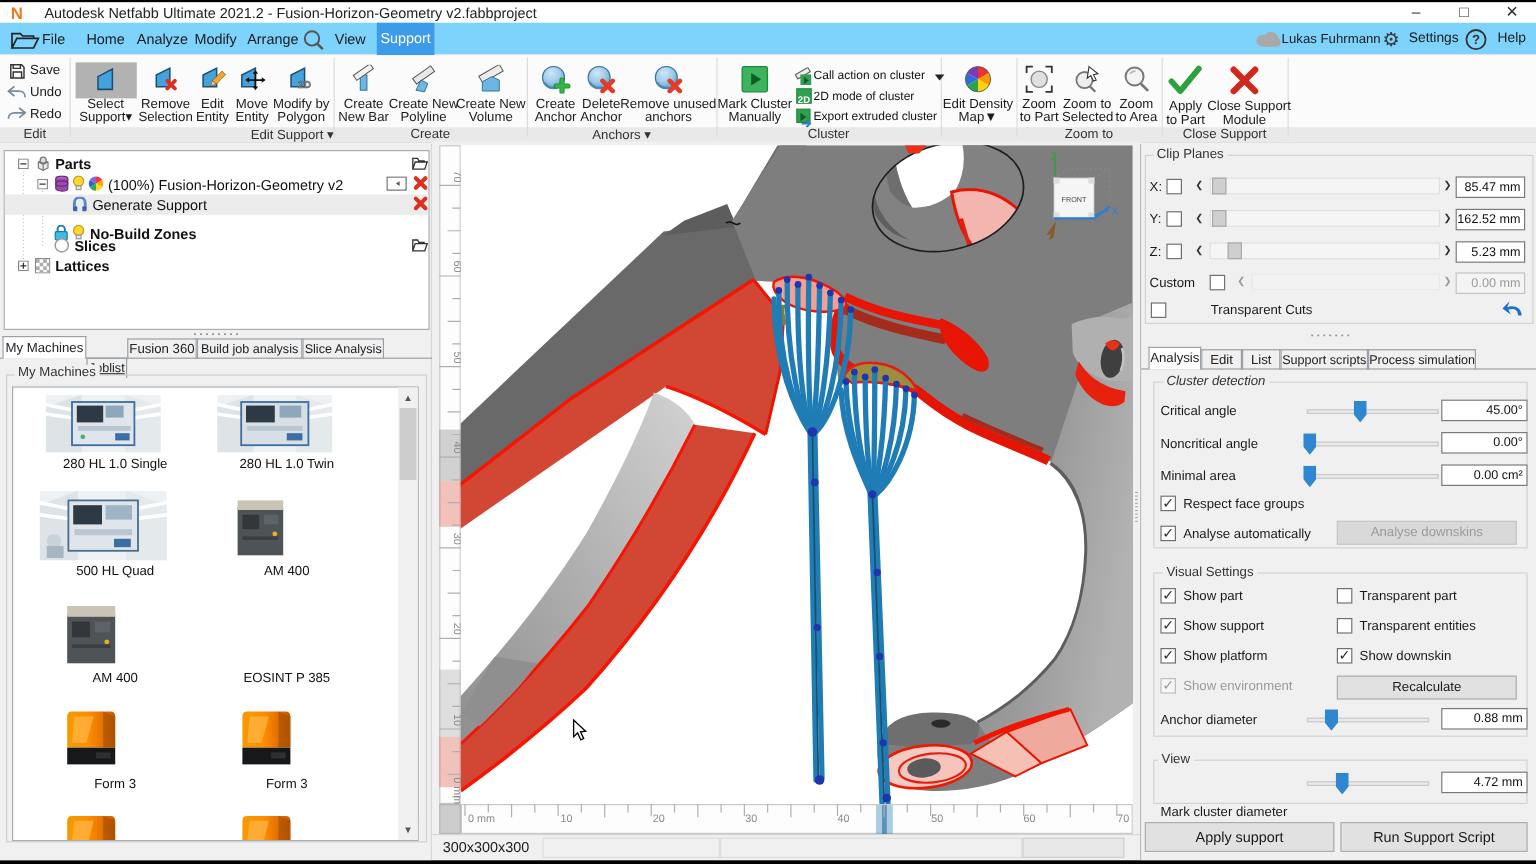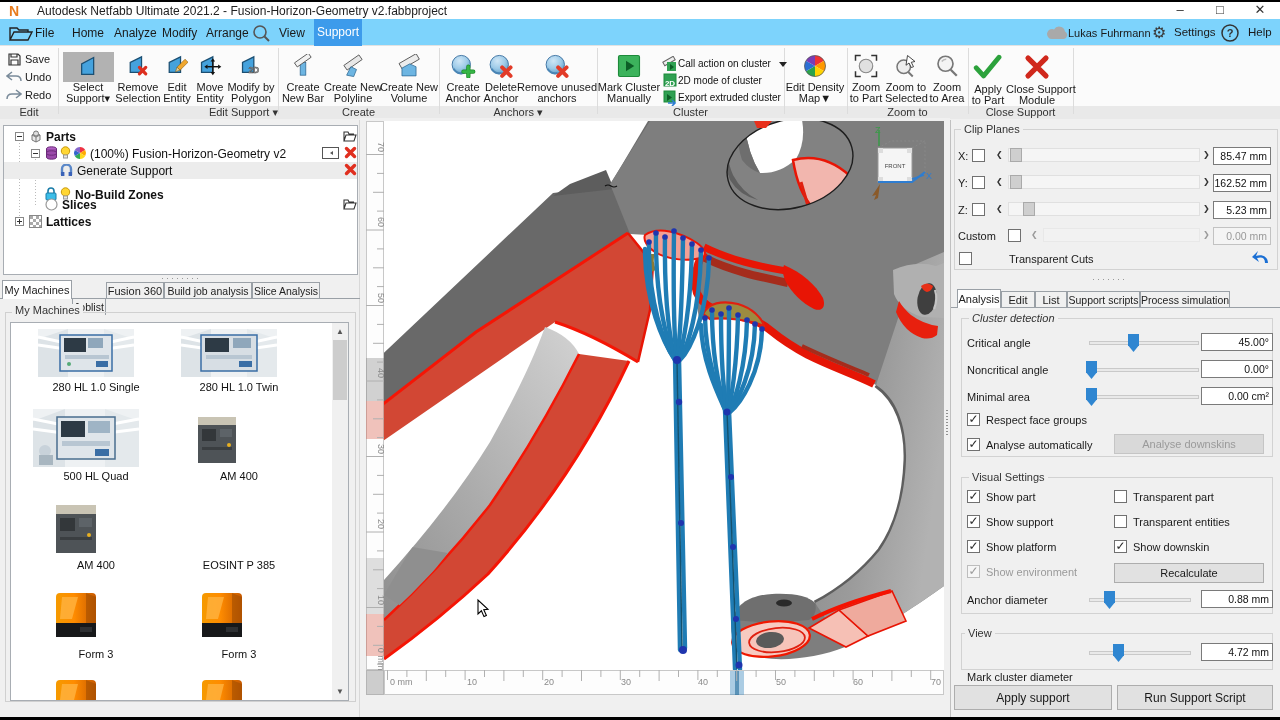--- a/index.html
+++ b/index.html
@@ -895,15 +895,21 @@
     <div class="gbox" style="left:10px;top:513px;width:312px;height:37px;"></div>
     <div class="gcap" style="left:14px;top:507px;">View</div>
     <div class="rlab" style="left:16px;top:527px;margin-top:24px;">Mark cluster diameter</div>
     <div class="track2" style="left:138px;top:531px;width:102px;"></div>
     <div class="bthumb" style="left:162px;top:524px;"></div>
     <div class="vbox" style="left:250px;top:523px;">4.72 mm</div>
 
     <div class="btn" style="left:3px;top:565px;width:158px;height:25px;line-height:24px;font-size:12px;">Apply support</div>
     <div class="btn" style="left:166px;top:565px;width:156px;height:25px;line-height:24px;font-size:12px;">Run Support Script</div>
   </div>
+  <div id="statusbar">
+    <div class="abs" style="left:9px;top:3px;font-size:12px;color:#1a1a1a;">300x300x300</div>
+    <div class="abs" style="left:92px;top:2px;width:148px;height:17px;border:1px solid #dcdcdc;"></div>
+    <div class="abs" style="left:240px;top:2px;width:252px;height:17px;border:1px solid #dcdcdc;"></div>
+    <div class="abs" style="left:492px;top:2px;width:85px;height:17px;background:#e7e7e7;border:1px solid #cfcfcf;"></div>
+  </div>
 </div>
 <div id="blackbottom"></div>
 </div>
 
 </body></html>

